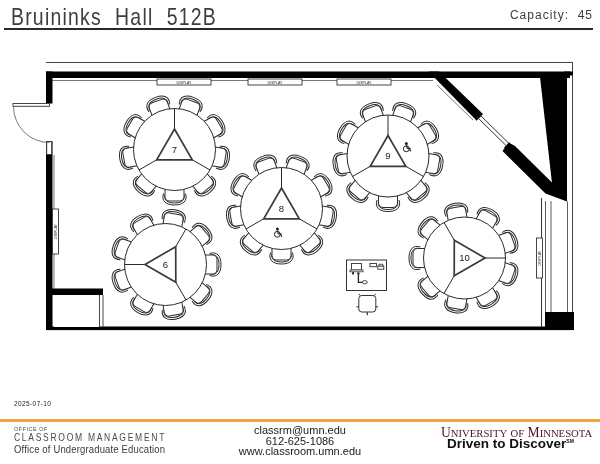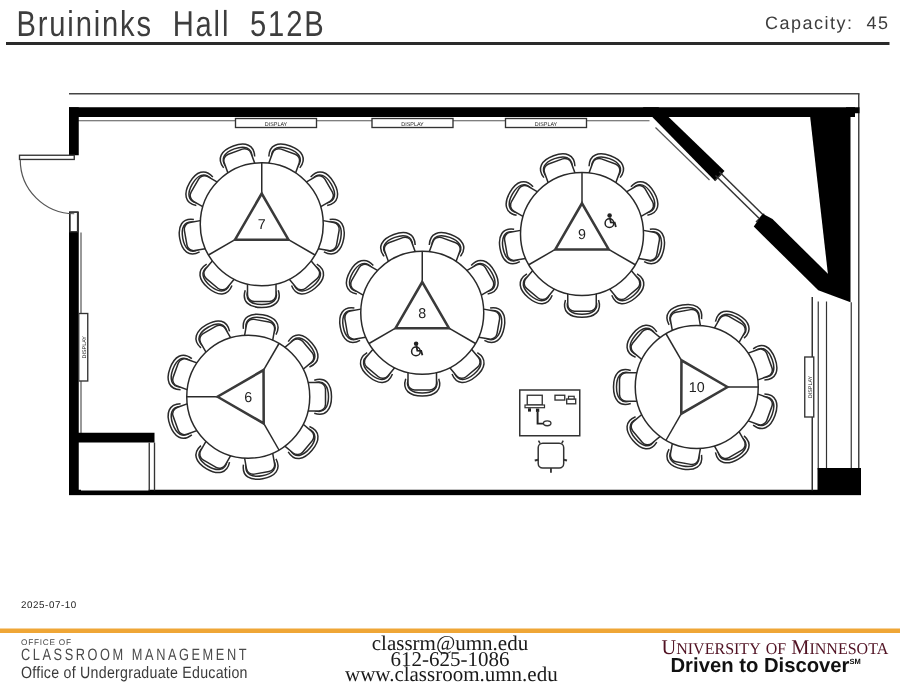--- a/index.html
+++ b/index.html
@@ -359,17 +359,17 @@
 <div class="abs" style="left:4px; top:28px; width:589px; height:1.5px; background:#2a2a2a;"></div>
 
 <div class="abs" style="left:14px; top:400px; font-size:6.5px; letter-spacing:0.4px; color:#222;">2025-07-10</div>
 
 <div class="abs" style="left:0; top:418.5px; width:600px; height:3px; background:#efa636;"></div>
 
 <div class="abs" style="left:14px; top:426px; font-size:5.5px; letter-spacing:0.5px; color:#4a4a4a;">OFFICE OF</div>
 <div class="abs" style="left:14px; top:431px; font-size:11px; letter-spacing:2.2px; color:#4a4a4a; transform:scaleX(0.775); transform-origin:left top;">CLASSROOM MANAGEMENT</div>
 <div class="abs" style="left:14px; top:443px; font-size:11px; letter-spacing:0.2px; color:#3a3a3a; transform:scaleX(0.86); transform-origin:left top;">Office of Undergraduate Education</div>
 
-<div class="abs" style="left:230px; top:425px; width:140px; text-align:center; font-size:14px; line-height:10.7px; color:#1a1a1a;font-family:Liberation Serif, serif;">classrm@umn.edu<br>612-625-1086<br>www.classroom.umn.edu</div>
+<div class="abs" style="left:230px; top:425px; width:140px; text-align:center; font-size:11px; line-height:10.7px; color:#1a1a1a;">classrm@umn.edu<br>612-625-1086<br>www.classroom.umn.edu</div>
 
 <div class="abs" style="left:441px; top:424.5px; font-family:'Liberation Serif',serif; font-size:14px; color:#511223; transform:scaleX(0.97); transform-origin:left top;"><span style="font-size:14px;">U</span><span style="font-size:11px;">NIVERSITY</span> <span style="font-size:11px;">OF</span> <span style="font-size:14px;">M</span><span style="font-size:11px;">INNESOTA</span></div>
 
 <div class="abs" style="left:447px; top:436px; font-size:13.5px; font-weight:bold; color:#111;">Driven to Discover<span style="font-size:5px; vertical-align:super;">SM</span></div>
 
 </body></html>

